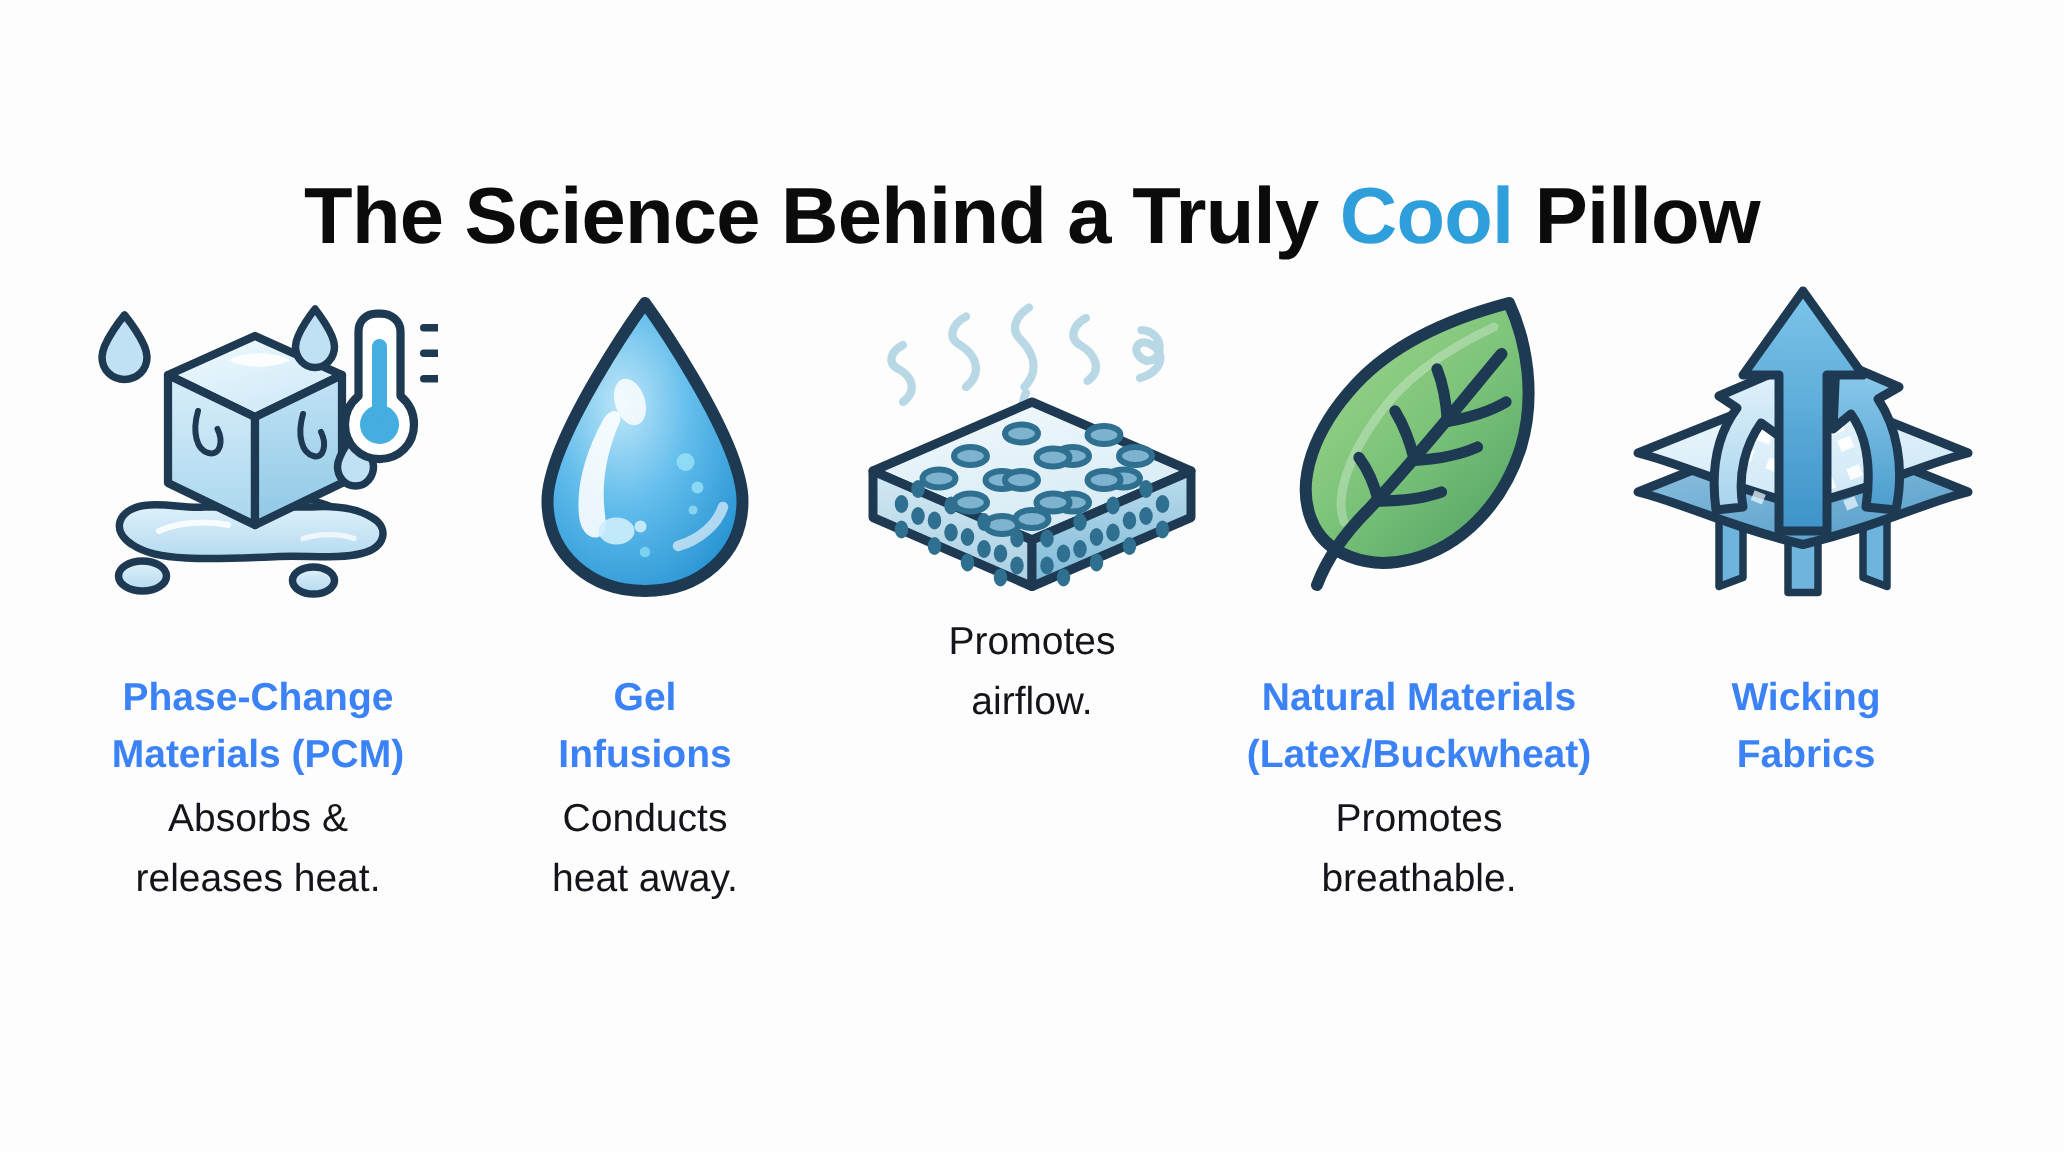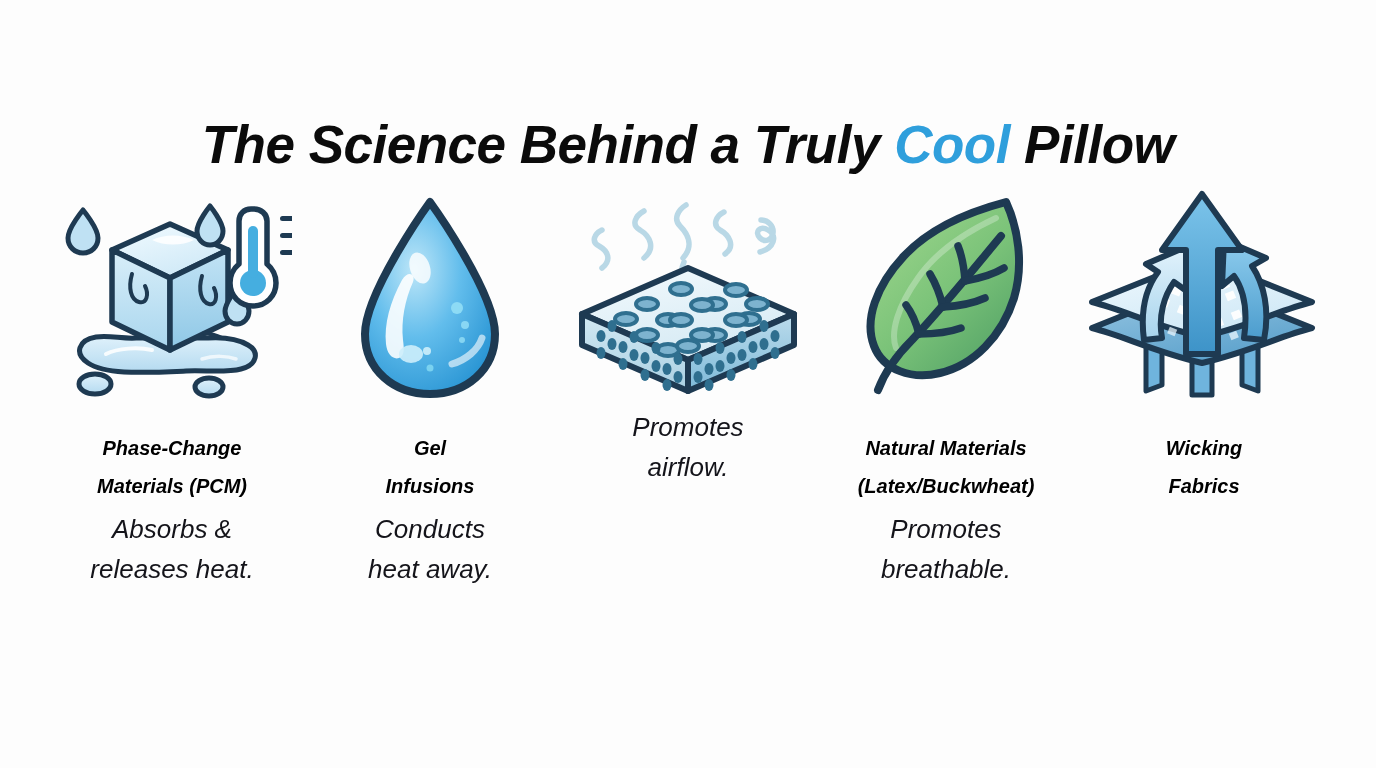--- a/index.html
+++ b/index.html
@@ -14,21 +14,20 @@
     overflow: hidden;
     position: relative;
   }
   #infographic {
     width: 1376px;
     height: 768px;
     position: relative;
     background: #fdfdfd;
     display: flex;
     flex-direction: column;
-    font-style: italic;
   }
   #title-wrap {
     width: 100%;
     text-align: center;
     margin-top: 78px;
     height: 70px;
   }
   #page-title {
     font-size: 53px;
     font-weight: bold;
@@ -59,24 +58,24 @@
     width: 240px;
     height: 215px;
     display: flex;
     align-items: center;
     justify-content: center;
   }
   .icon-box svg {
     display: block;
   }
   .col-title {
-    margin-top: 26px;
-    font-size: 20px;
+    margin-top: 42px;
+    font-size: 26px;
     font-weight: bold;
-    color: #000000;
+    color: #3b82f6;
     text-align: center;
     line-height: 38px;
     white-space: pre-line;
     width: 280px;
   }
   .col-desc {
     margin-top: 4px;
     font-size: 26px;
     font-weight: normal;
     color: #14141a;

